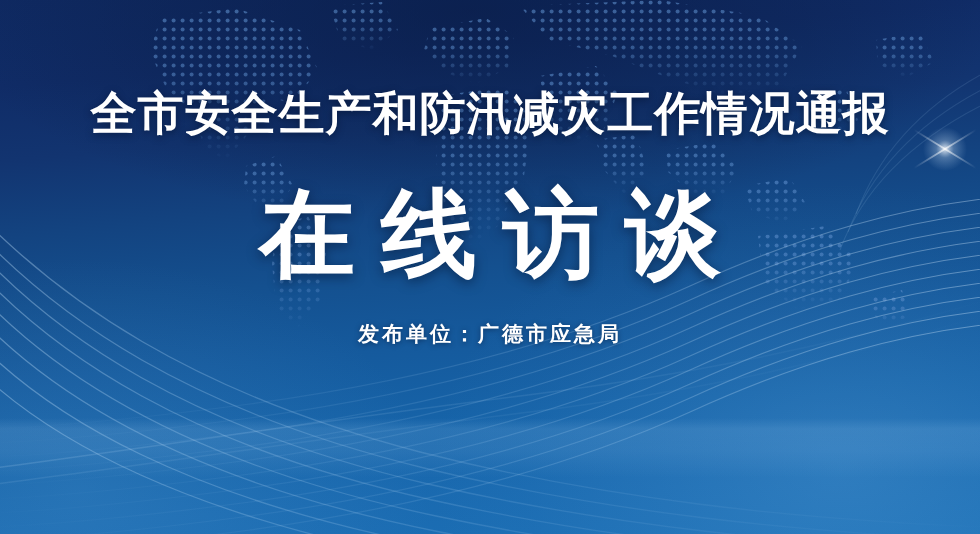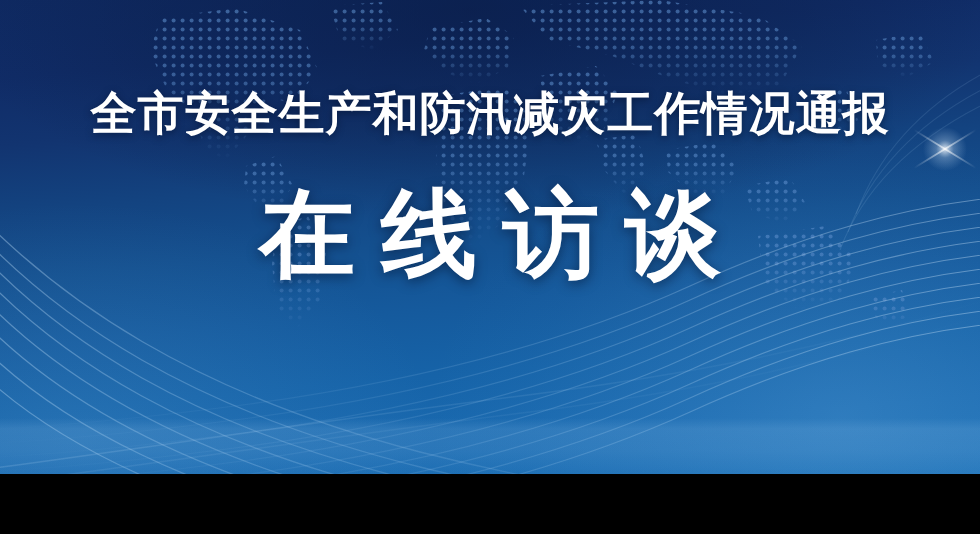--- a/index.html
+++ b/index.html
@@ -4,21 +4,21 @@
 <title>在线访谈</title>
 <style>
   html, body {
     margin: 0;
     padding: 0;
     background: #000;
   }
   #poster {
     position: relative;
     width: 980px;
-    height: 474px;
+    height: 534px;
     overflow: hidden;
     font-family: "Liberation Sans", "DejaVu Sans", sans-serif;
     
     background:
       linear-gradient(175deg,
         #0f2a63 0%,
         #102c67 14%,
         #123470 26%,
         #134380 38%,
         #14508f 50%,
@@ -280,15 +280,16 @@
         <line x1="6" y1="39" x2="72" y2="39"></line>
       </g>
     </svg>
   </div>
 
   <div class="band"></div>
 
   <div class="content">
     <div class="title-main">全市安全生产和防汛减灾工作情况通报</div>
     <div class="headline">在线访谈</div>
+    <div class="publisher">发布单位：广德市应急局</div>
   </div>
 
 </div>
 
 </body></html>

